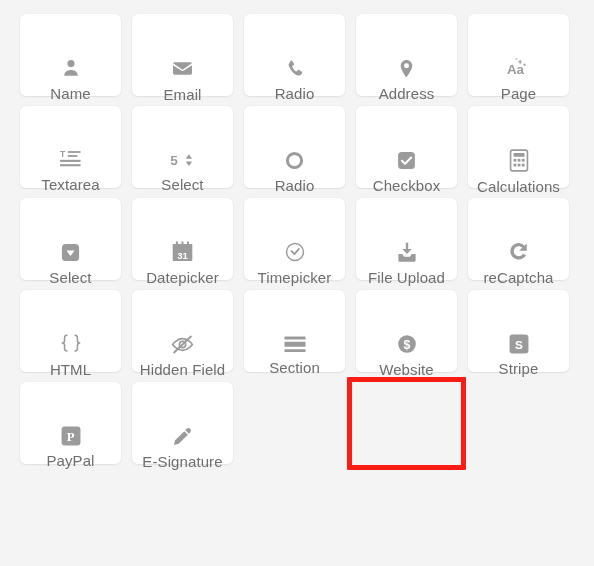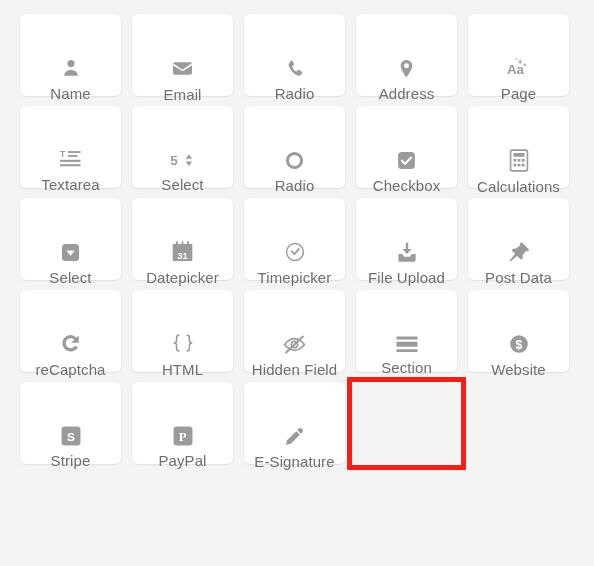--- a/index.html
+++ b/index.html
@@ -206,29 +206,20 @@
         <svg width="22" height="22" viewBox="0 0 24 24" fill="currentColor">
           <rect x="10.7" y="1.8" width="2.6" height="8.1"></rect>
           <path d="M12 14.3 6.9 8.6h10.2z"></path>
           <path d="M2.6 14.1h4.2l2.1 3h6.2l2.1-3h4.2v7.3c0 .6-.5 1.1-1.1 1.1H3.7c-.6 0-1.1-.5-1.1-1.1z"></path>
         </svg>
       </div>
       <div class="field-label">File Upload</div>
     </div>
     <div class="field-card">
       <div class="field-icon">
-        <svg width="22" height="22" viewBox="0 0 24 24" fill="currentColor">
-          <path d="M15.6 1.9c-.5-.5-1.3-.5-1.8 0l-.4.4c-.5.5-.5 1.3 0 1.8l.2.2-4.7 4c-1.5-.5-3-.2-4 .8l-.5.5c-.3.3-.3.8 0 1.1l9.2 9.2c.3.3.8.3 1.1 0l.5-.5c1-1 1.3-2.5.8-4l4-4.7.2.2c.5.5 1.3.5 1.8 0l.4-.4c.5-.5.5-1.3 0-1.8z"></path>
-          <path d="M8.5 14.3 2.3 21.8 9.8 15.6z" stroke="currentColor" stroke-width="1.5"></path>
-        </svg>
-      </div>
-      <div class="field-label">Post Data</div>
-    </div>
-    <div class="field-card">
-      <div class="field-icon">
         <svg width="21" height="22" viewBox="0 0 22 24" fill="currentColor">
           <path d="M11.2 2.2c-5 0-9 4-9 9s4 9 9 9c3.4 0 6.4-1.9 8-4.7l-3.3-1.6a5.4 5.4 0 0 1-4.7 2.7 5.4 5.4 0 1 1 0-10.8c1.5 0 2.8.6 3.8 1.5l-3.3 3.2h8.3V2.7l-2.5 2.4a9 9 0 0 0-6.3-2.9z"></path>
         </svg>
       </div>
       <div class="field-label">reCaptcha</div>
     </div>
     <div class="field-card">
       <div class="field-icon">
         <svg width="24" height="22" viewBox="0 0 26 24" fill="none" stroke="currentColor" stroke-width="1.7" stroke-linecap="round" stroke-linejoin="round">
           <path d="M8.6 2.4c-2 0-2.6 1-2.6 2.6v3.4c0 1.6-.8 2.4-2.4 2.6 1.6.2 2.4 1 2.4 2.6v3.4c0 1.6.6 2.6 2.6 2.6"></path>

